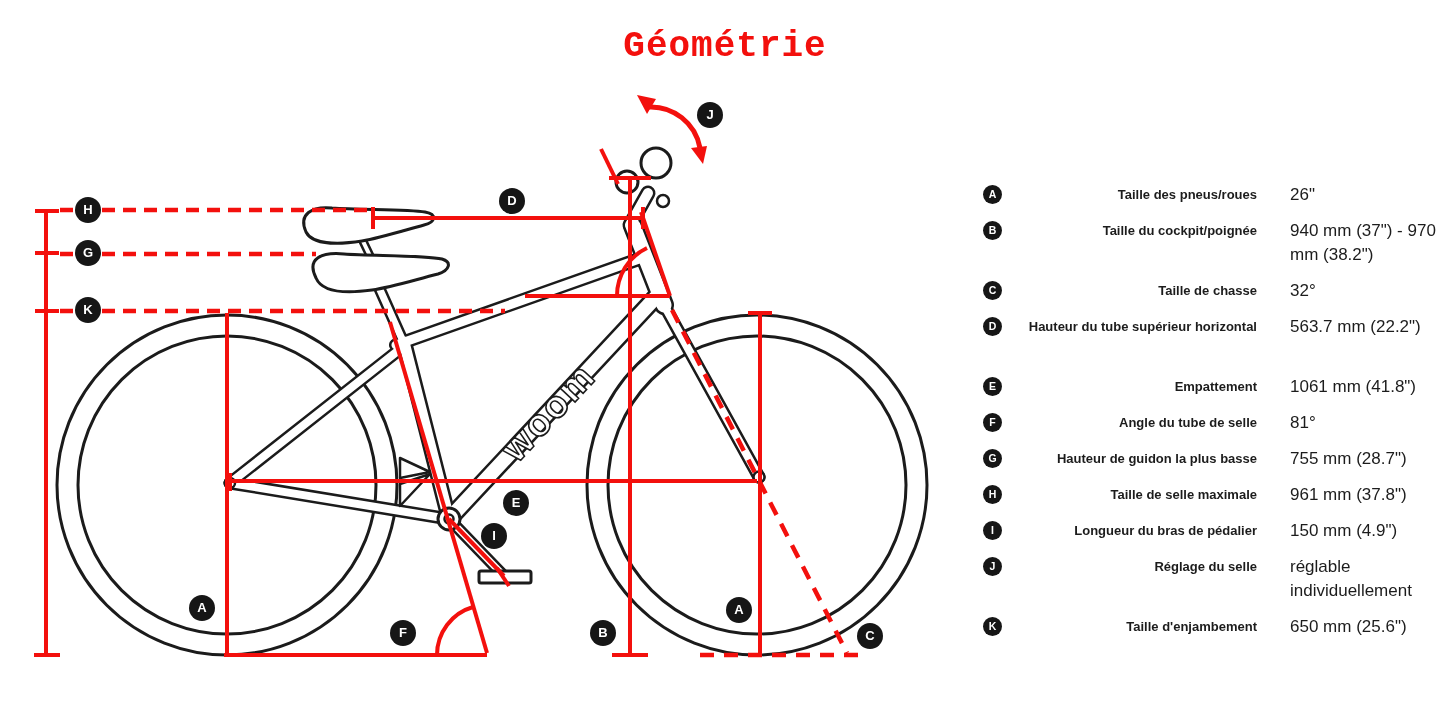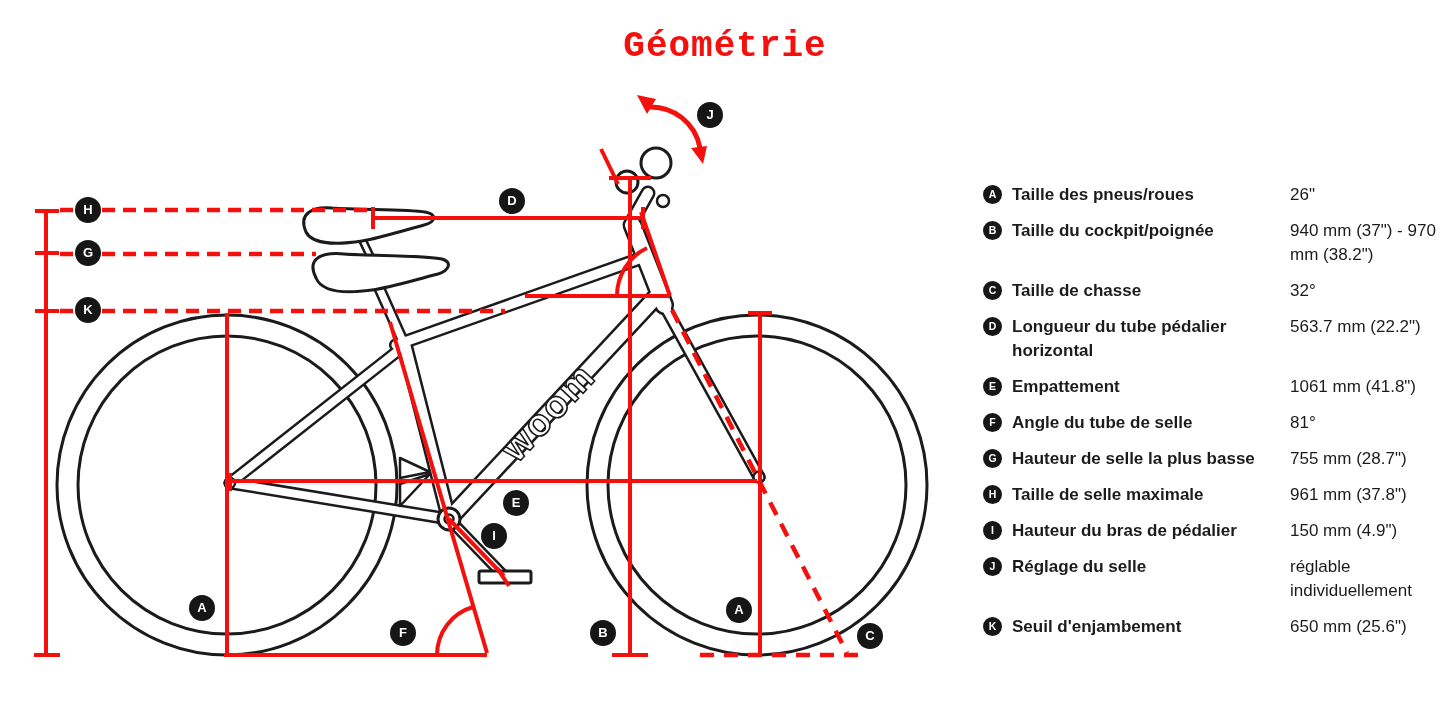--- a/index.html
+++ b/index.html
@@ -9,22 +9,22 @@
          font-family:"Liberation Mono",monospace;font-size:36px;font-weight:700;
          letter-spacing:1px;color:#f3100d;}
   .diagram-svg{position:absolute;left:0;top:0;}
   .marker{position:absolute;width:26px;height:26px;border-radius:50%;background:#161616;
           color:#fff;font-weight:bold;font-size:13px;line-height:26px;text-align:center;}
   .geo-table{position:absolute;left:975px;top:180px;width:470px;height:500px;}
   .geo-row{position:absolute;left:0;width:470px;}
   .geo-badge{position:absolute;left:8px;top:2px;width:19px;height:19px;border-radius:50%;
              background:#161616;color:#fff;font-weight:bold;font-size:10.5px;line-height:19px;
              text-align:center;}
-  .geo-label{position:absolute;left:37px;top:0;width:245px;font-weight:bold;font-size:17px;
-             line-height:24px;}
+  .geo-label{position:absolute;left:37px;top:0;width:245px;font-weight:bold;font-size:13px;
+             line-height:24px;text-align:right;}
   .geo-value{position:absolute;left:315px;top:0;width:160px;font-size:17px;line-height:24px;}
 </style>
 </head>
 <body>
 
 <div class="stage">
 
   <div class="title">Géométrie</div>
 
   <svg class="diagram-svg" width="1450" height="710" viewBox="0 0 1450 710">
@@ -170,60 +170,60 @@
     </div>
 
     <div class="geo-row" style="top:99px">
       <span class="geo-badge">C</span>
       <div class="geo-label">Taille de chasse</div>
       <div class="geo-value">32°</div>
     </div>
 
     <div class="geo-row" style="top:135px">
       <span class="geo-badge">D</span>
-      <div class="geo-label">Longueur du tube pédalier horizontal</div>
+      <div class="geo-label">Hauteur du tube supérieur horizontal</div>
       <div class="geo-value">563.7 mm (22.2")</div>
     </div>
 
     <div class="geo-row" style="top:195px">
       <span class="geo-badge">E</span>
       <div class="geo-label">Empattement</div>
       <div class="geo-value">1061 mm (41.8")</div>
     </div>
 
     <div class="geo-row" style="top:231px">
       <span class="geo-badge">F</span>
       <div class="geo-label">Angle du tube de selle</div>
       <div class="geo-value">81°</div>
     </div>
 
     <div class="geo-row" style="top:267px">
       <span class="geo-badge">G</span>
-      <div class="geo-label">Hauteur de selle la plus basse</div>
+      <div class="geo-label">Hauteur de guidon la plus basse</div>
       <div class="geo-value">755 mm (28.7")</div>
     </div>
 
     <div class="geo-row" style="top:303px">
       <span class="geo-badge">H</span>
       <div class="geo-label">Taille de selle maximale</div>
       <div class="geo-value">961 mm (37.8")</div>
     </div>
 
     <div class="geo-row" style="top:339px">
       <span class="geo-badge">I</span>
-      <div class="geo-label">Hauteur du bras de pédalier</div>
+      <div class="geo-label">Longueur du bras de pédalier</div>
       <div class="geo-value">150 mm (4.9")</div>
     </div>
 
     <div class="geo-row" style="top:375px">
       <span class="geo-badge">J</span>
       <div class="geo-label">Réglage du selle</div>
       <div class="geo-value">réglable individuellement</div>
     </div>
 
     <div class="geo-row" style="top:435px">
       <span class="geo-badge">K</span>
-      <div class="geo-label">Seuil d'enjambement</div>
+      <div class="geo-label">Taille d'enjambement</div>
       <div class="geo-value">650 mm (25.6")</div>
     </div>
 
   </div>
 </div>
 
 </body></html>

